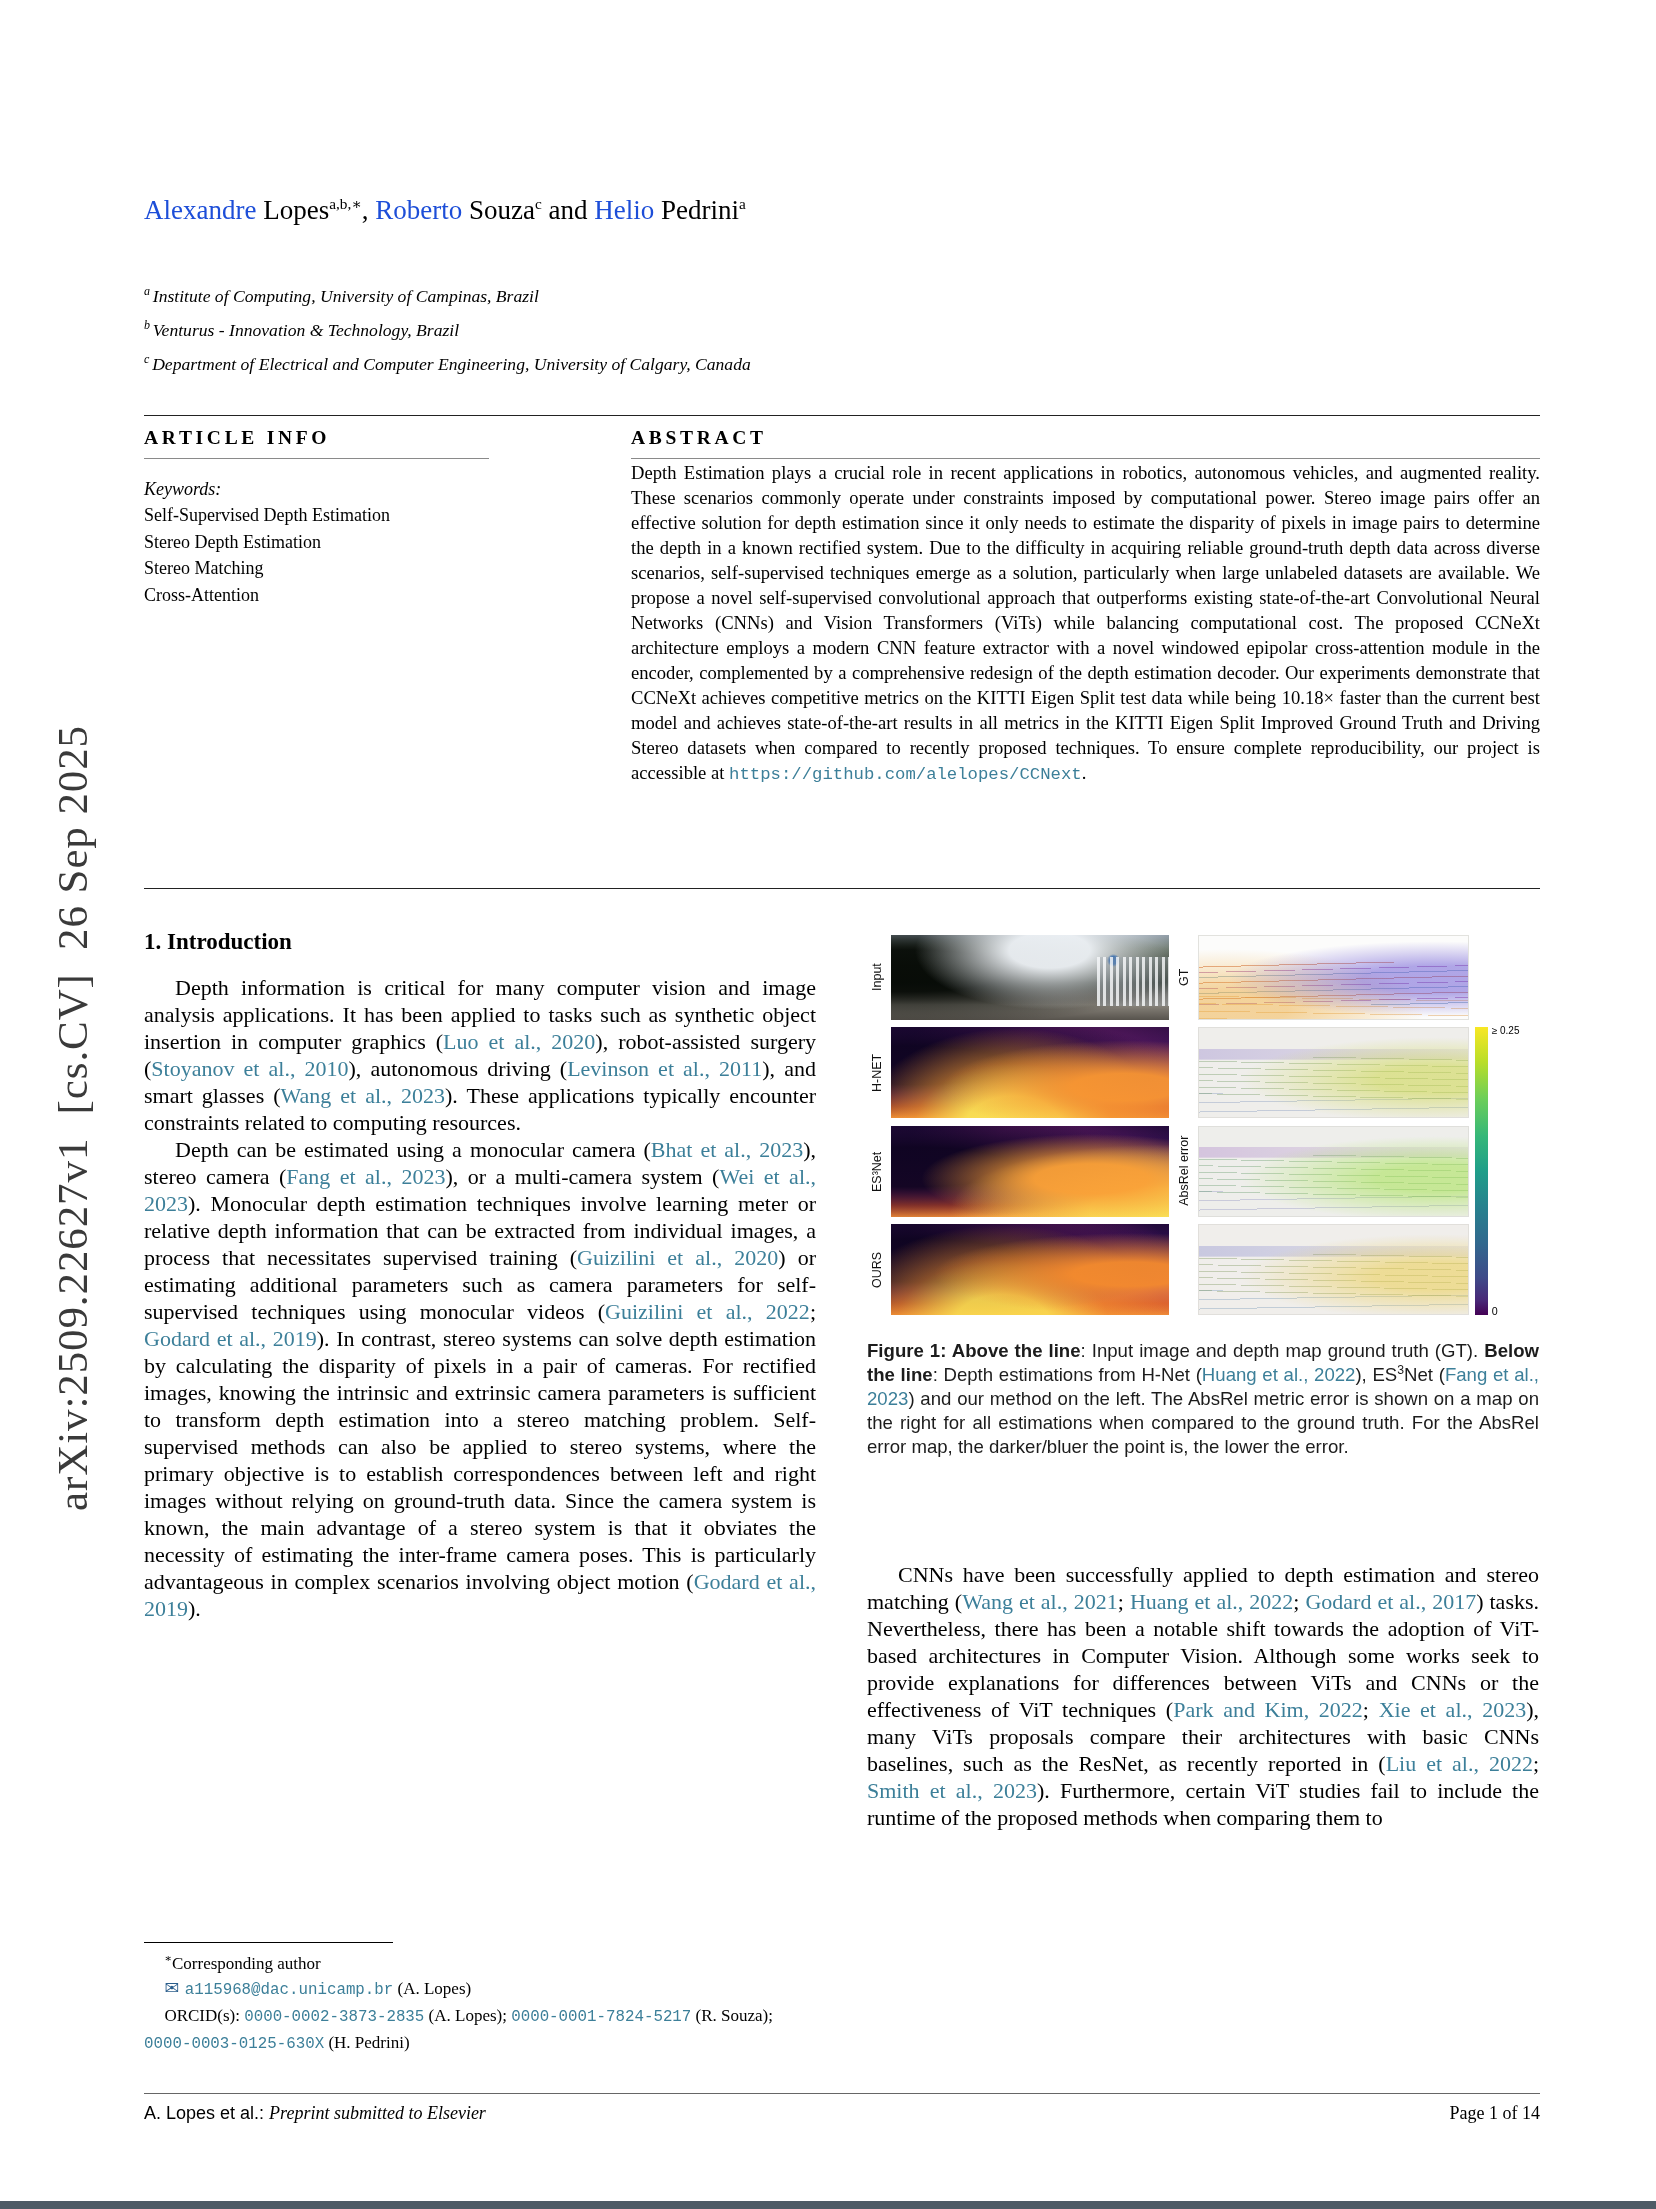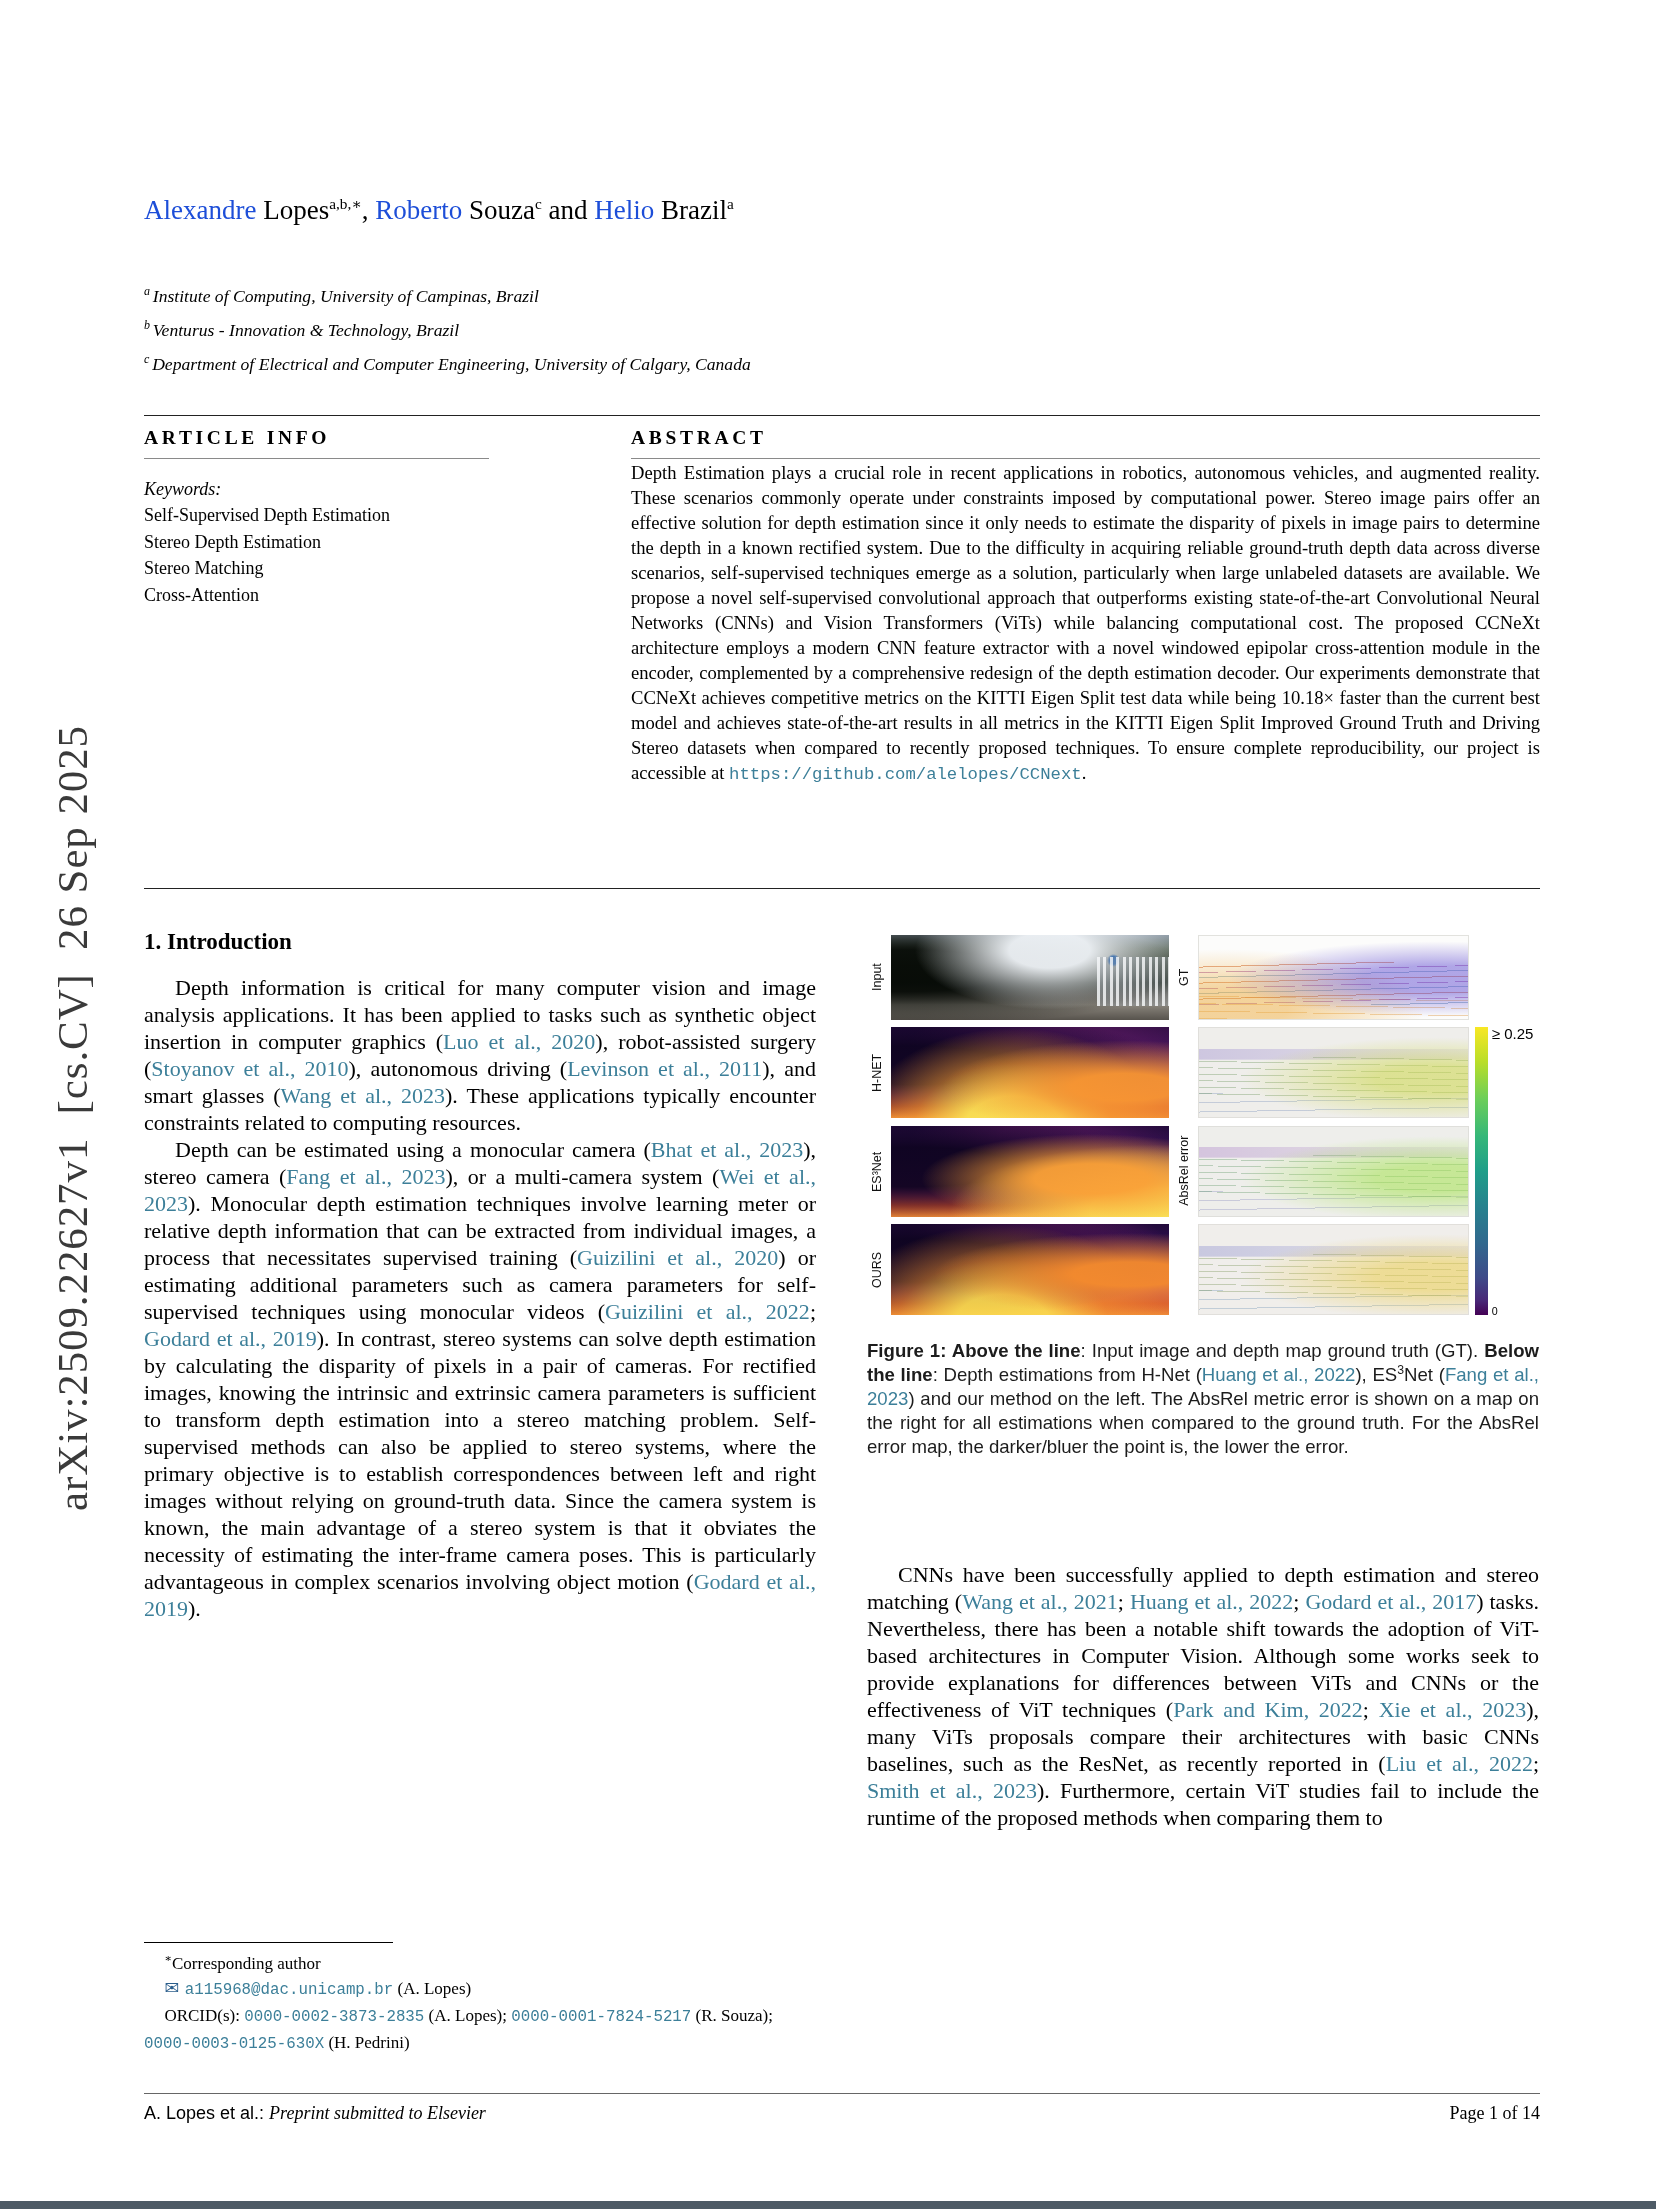--- a/index.html
+++ b/index.html
@@ -117,21 +117,21 @@
     background-size:100% 100%, 100% 12%, 100% 48%, 100% 26%;
     background-position:0 0, 0 26%, 0 62%, 0 98%;
     background-repeat:no-repeat;
   }
   .err-b { filter:hue-rotate(18deg); }
   .err-c { filter:hue-rotate(-14deg); }
 
   .cb { position:relative; }
   .cb-bar { position:absolute; left:1.9px; top:0; bottom:0; width:13px;
     background:linear-gradient(to bottom,#f8e724 0%,#bade28 12%,#6cce59 25%,#35b779 38%,#1f9e89 50%,#26828e 62%,#31688e 75%,#3e4a89 87%,#482777 95%,#440154 100%); }
-  .cb-top    { position:absolute; left:18.6px; top:-2.8px;  font-family:"Liberation Sans","DejaVu Sans",sans-serif; font-size:15px; white-space:nowrap; }
+  .cb-top    { position:absolute; left:18.6px; top:-2.8px;  font-family:"Liberation Sans","DejaVu Sans",sans-serif; font-size:10px; white-space:nowrap; }
   .cb-bottom { position:absolute; left:18.6px; bottom:-1.9px; font-family:"Liberation Sans","DejaVu Sans",sans-serif; font-size:10.7px; }
 
   .fig-caption { margin:24px 0 0 0; font-family:"Liberation Sans","DejaVu Sans",sans-serif;
                  font-size:18.6px; line-height:24px; text-align:justify; color:#1c1c1c; hyphens:auto; -webkit-hyphens:auto; }
 
   
   .footnote { position:absolute; left:144px; top:1942px; width:672px; font-size:17px; line-height:25px; }
   .fn-rule { width:249px; border-top:1.9px solid #000; margin-bottom:8.3px; }
   .fn-indent { padding-left:20.4px; }
   .fn-orcid { margin:0; text-indent:20.4px; }
@@ -148,21 +148,21 @@
 <body>
 
 <div class="page">
 
   <div class="arxiv-banner">arXiv:2509.22627v1  [cs.CV]  26 Sep 2025</div>
 
 
   <div class="authors">
     <span><span class="given">Alexandre</span> <span class="family">Lopes</span><sup class="asup">a,b,∗</sup><span>, </span></span>
     <span><span class="given">Roberto</span> <span class="family">Souza</span><sup class="asup">c</sup><span> and </span></span>
-    <span><span class="given">Helio</span> <span class="family">Brazil</span><sup class="asup">a</sup><span></span></span>
+    <span><span class="given">Helio</span> <span class="family">Pedrini</span><sup class="asup">a</sup><span></span></span>
   </div>
 
   <div class="affils">
     <div class="affil"><sup>a</sup><span>Institute of Computing, University of Campinas, Brazil</span></div>
     <div class="affil"><sup>b</sup><span>Venturus - Innovation &amp; Technology, Brazil</span></div>
     <div class="affil"><sup>c</sup><span>Department of Electrical and Computer Engineering, University of Calgary, Canada</span></div>
   </div>
 
   <div class="rule-top"></div>
 

